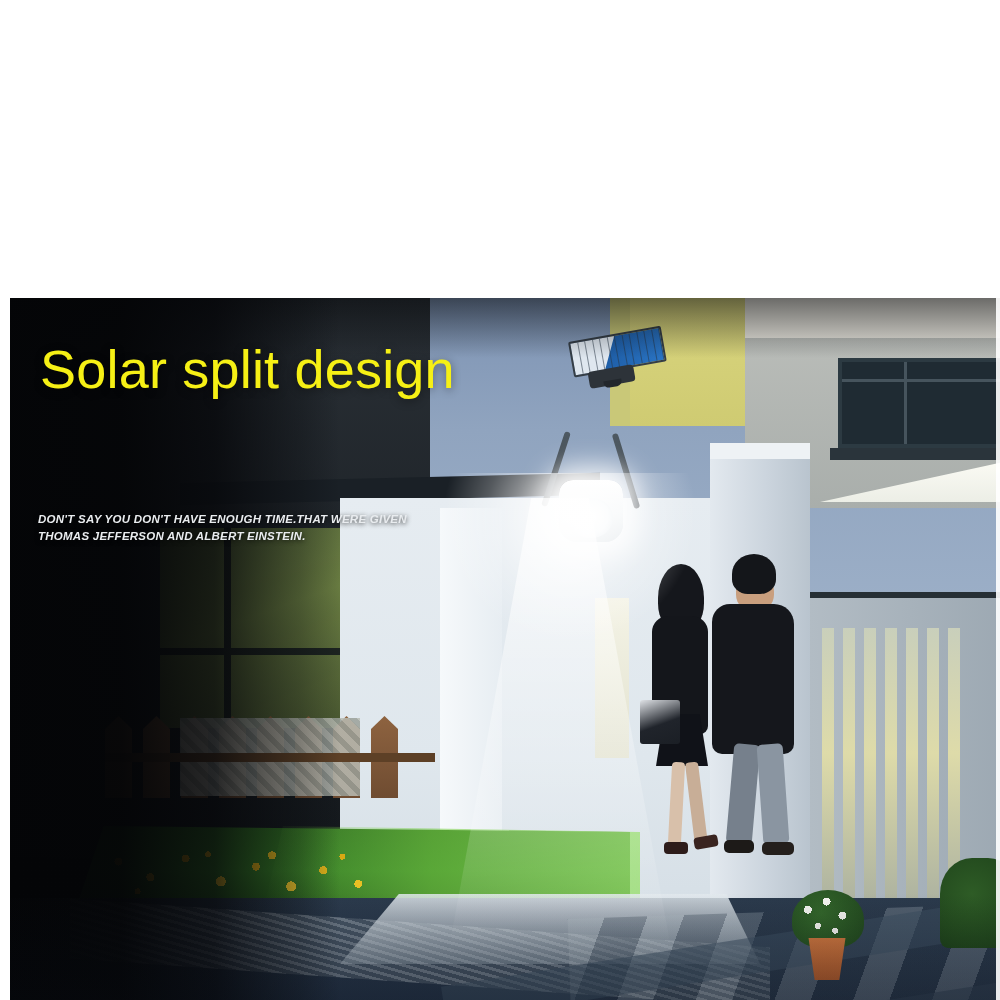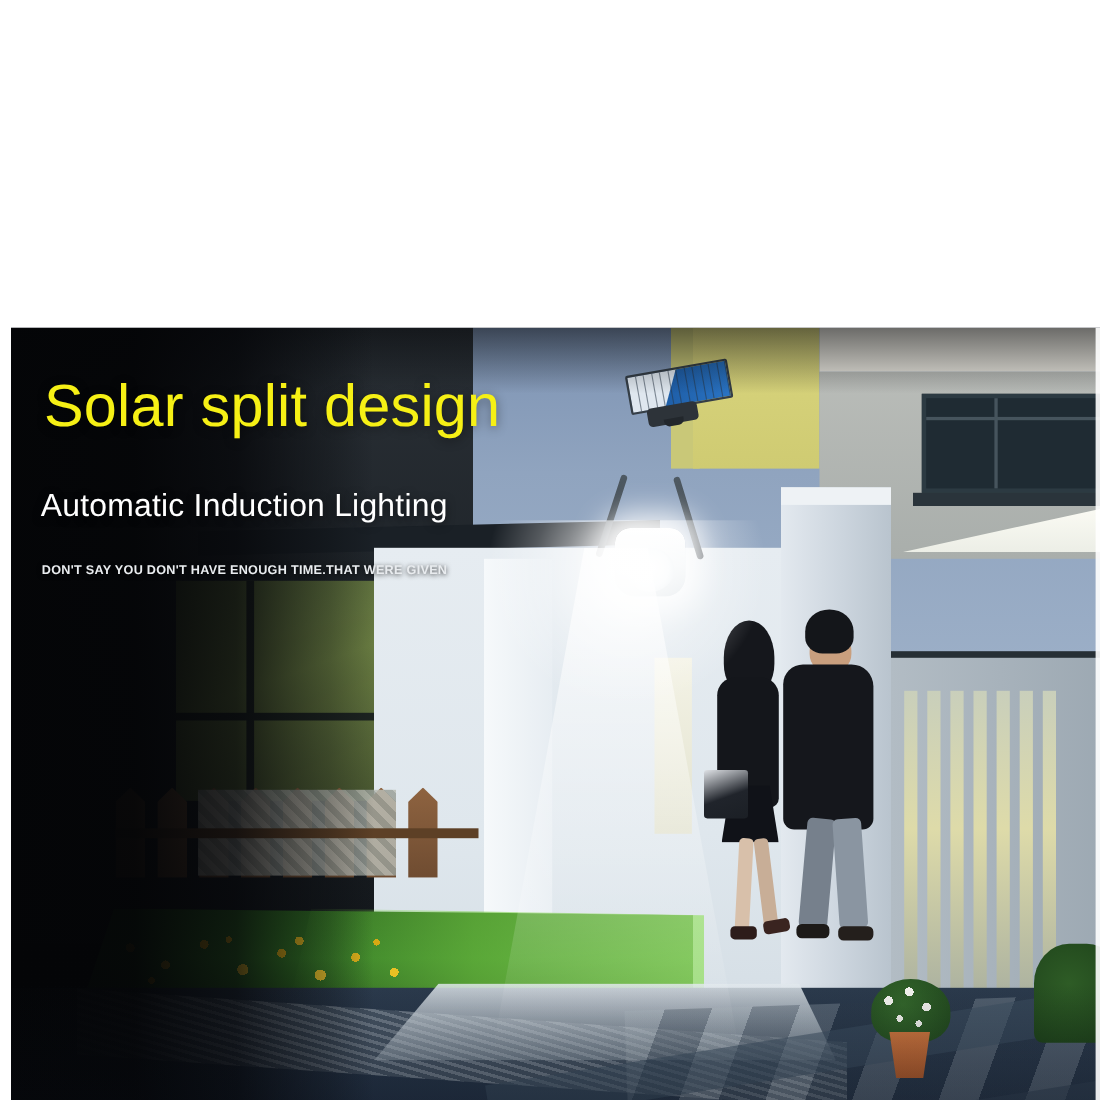--- a/index.html
+++ b/index.html
@@ -376,20 +376,21 @@
     color:#ffffff; font-size:29px; font-weight:400;
     letter-spacing:.2px; white-space:nowrap;
     text-shadow:0 2px 8px rgba(0,0,0,.55);
   }
   .ph-caption {
     position:absolute; left:28px; top:213px;
     color:#e9ecef; font-size:11.5px; font-weight:700;
     letter-spacing:.25px; line-height:17px;
     text-shadow:0 1px 5px rgba(0,0,0,.75);
     max-width:420px;
+    font-style:italic;
   }
   .ph-caption span { display:block; white-space:nowrap; }
 
   
   .right-edge {
     position:absolute; right:0; top:298px; width:4px; height:702px;
     background:#ffffff; opacity:.9;
   }
 </style>
 </head>
@@ -513,20 +514,20 @@
 
       <div class="glow-beam"></div>
       <div class="glow"></div>
 
       <div class="dark-top"></div>
       <div class="dark-left"></div>
       <div class="dark-bottom"></div>
     </div>
 
     <div class="ph-title">Solar split design</div>
-    <div class="ph-sub">Automatic Induction Lighting</div>
     <div class="ph-caption">
       <span>DON'T SAY YOU DON'T HAVE ENOUGH TIME.THAT WERE GIVEN</span>
+      <span>THOMAS JEFFERSON AND ALBERT EINSTEIN.</span>
     </div>
   </div>
 
   <div class="right-edge"></div>
 </div>
 
 </body></html>

